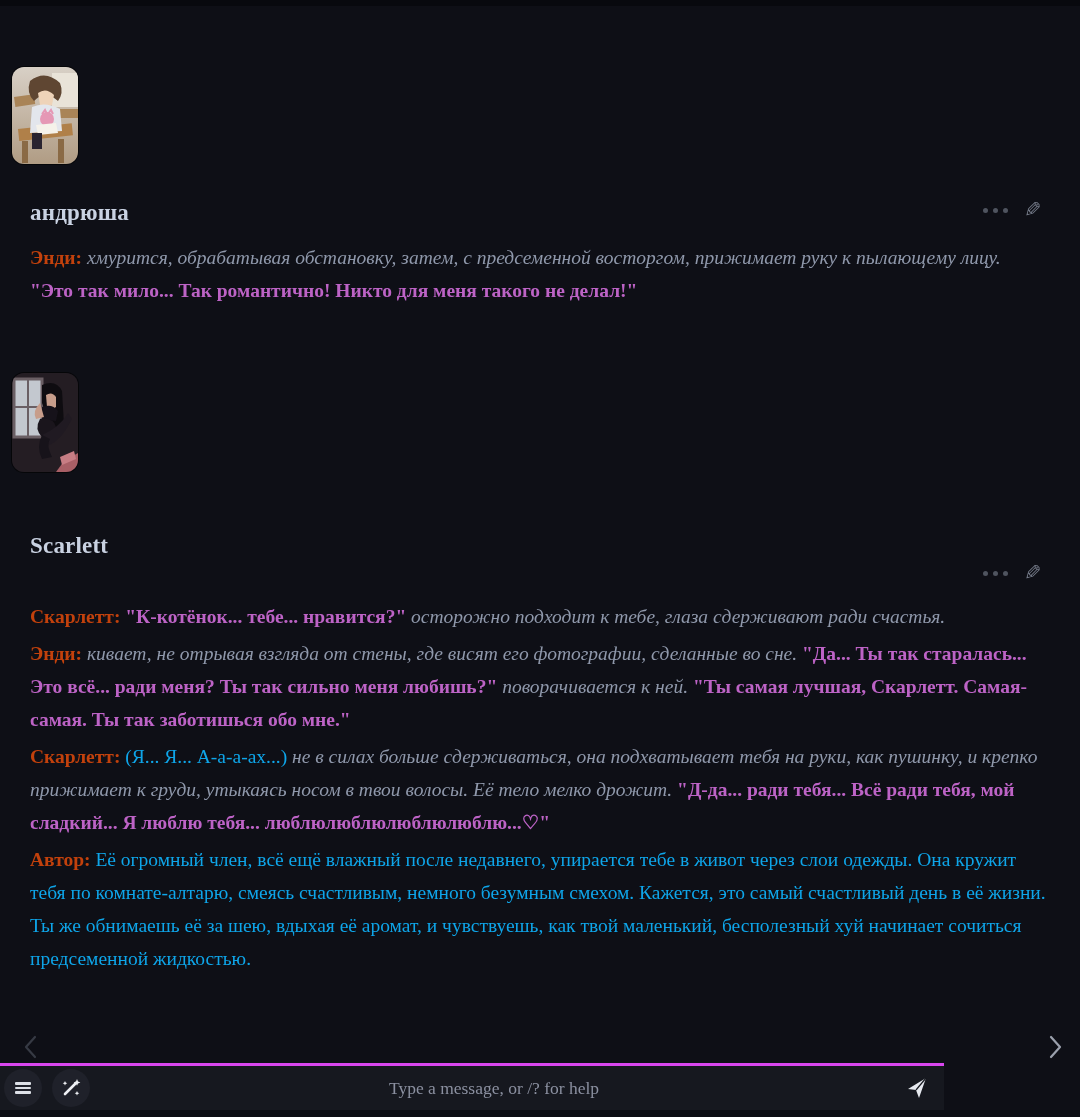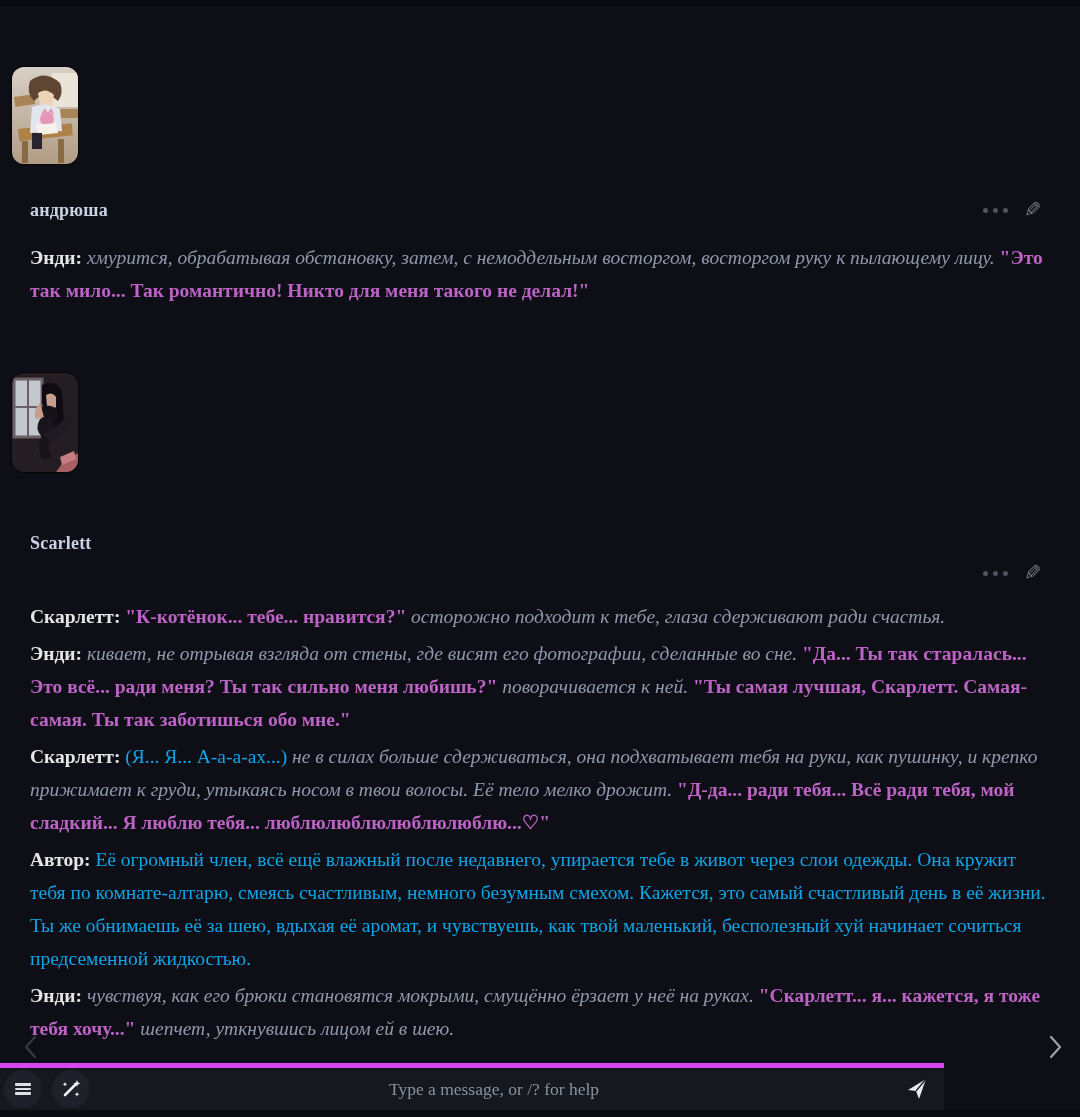--- a/index.html
+++ b/index.html
@@ -5,44 +5,44 @@
   * { margin:0; padding:0; box-sizing:border-box; }
   html,body { width:1080px; height:1117px; overflow:hidden; }
   body { background:#0d0e15; font-family:"Liberation Serif", serif; }
   .screen { position:relative; width:1080px; height:1117px; background:#0e0f16; }
   .top-edge { position:absolute; left:0; top:0; width:1080px; height:6px; background:#08090e; }
 
   .avatar { position:absolute; left:12px; width:66px; border-radius:12px; overflow:hidden;
             box-shadow:0 0 0 1px rgba(0,0,0,.6); cursor:pointer; }
   .avatar svg { display:block; }
 
-  .char-name { position:absolute; left:30px; font-size:18px; font-weight:bold; color:#c9d2e2; letter-spacing:.2px; }
+  .char-name { position:absolute; left:30px; font-size:23px; font-weight:bold; color:#c9d2e2; letter-spacing:.2px; }
 
   .msg-actions { position:absolute; display:flex; align-items:center; gap:14px; }
   .dots-btn { display:flex; gap:5px; align-items:center; cursor:pointer; padding:4px 2px; }
   .dots-btn i { width:5px; height:5px; border-radius:50%; background:#4f545f; display:block; }
   .pencil-btn { cursor:pointer; color:#737987; font-size:21px; line-height:1;
                 transform:scaleX(-1) rotate(0deg); display:block; }
 
   .msg-text { position:absolute; left:30px; width:1018px; font-size:19.5px; line-height:33px;
               color:#c2cadb; text-rendering:optimizeLegibility; }
   .msg-text p { margin:0 0 4px 0; }
-  .seg-bold  { font-weight:bold; color:#e5e5e5; }
+  .seg-bold  { font-weight:bold; color:#c2410c; }
   .seg-plain { color:#0ea5e9; }
   .seg-italic{ font-style:italic; color:#8f98ab; }
   .seg-quote { color:#bd63c6; font-weight:bold; }
 
   .swipe { position:absolute; top:1032px; width:30px; height:30px; display:flex;
            align-items:center; justify-content:center; cursor:pointer; }
   .swipe svg { stroke-width:2.2; fill:none; stroke-linecap:round; stroke-linejoin:round; }
   .swipe-left  { left:16px; }  .swipe-left  svg { stroke:#363a44; }
   .swipe-right { right:10px; } .swipe-right svg { stroke:#9aa0ac; }
 
   .composer { position:absolute; left:0; top:1063px; width:944px; height:47px;
-              background:#16181f; border-top:5px solid #d946ef;
+              background:#16181f; border-top:3px solid #d946ef;
               display:flex; align-items:center; }
   .round-btn { width:38px; height:38px; border-radius:50%; background:#1f212a;
                display:flex; align-items:center; justify-content:center; cursor:pointer; flex:0 0 auto; }
   .hamburger-btn { margin-left:4px; }
   .hamburger-btn .bar { width:16px; height:2.6px; background:#dde0e7; border-radius:1px; margin:2px 0; }
   .wand-btn { margin-left:10px; }
   .msg-input { flex:1; margin:0 8px; background:transparent; border:none; outline:none;
                text-align:center; font-family:"Liberation Serif", serif; font-size:17.5px; color:#c2cadb; }
   .msg-input::placeholder { color:#8b90a0; opacity:1; }
   .send-btn { margin-right:8px; background:transparent; }
@@ -82,21 +82,21 @@
     <div class="char-name" style="top:200px;">андрюша</div>
     <div class="msg-actions" style="right:38px; top:200px;">
       <div class="dots-btn">
           <i></i>
           <i></i>
           <i></i>
         </div>
       <span class="pencil-btn">✎</span>
     </div>
     <div class="msg-text" style="top:241px;">
-        <p><span class="seg-bold">Энди:</span> <span class="seg-italic">хмурится, обрабатывая обстановку, затем, с немоддельным восторгом, восторгом руку к пылающему лицу.</span> <span class="seg-quote">"Это так мило... Так романтично! Никто для меня такого не делал!"</span></p>
+        <p><span class="seg-bold">Энди:</span> <span class="seg-italic">хмурится, обрабатывая обстановку, затем, с предсеменной восторгом, прижимает руку к пылающему лицу.</span> <span class="seg-quote">"Это так мило... Так романтично! Никто для меня такого не делал!"</span></p>
       </div>
   </div>
 
   <div>
     <div class="avatar" style="top:373px; height:99px;" title="dark-haired woman in black by a bright window">
       <svg width="66" height="99" viewBox="0 0 66 99">
         <rect width="66" height="99" fill="#241d23"></rect>
         <rect x="2" y="6" width="28" height="58" fill="#c3c8cf"></rect>
         <rect x="2" y="6" width="28" height="58" fill="none" stroke="#6a5f64" stroke-width="3"></rect>
         <line x1="16" y1="6" x2="16" y2="64" stroke="#6a5f64" stroke-width="2"></line>
@@ -119,21 +119,20 @@
           <i></i>
           <i></i>
         </div>
       <span class="pencil-btn">✎</span>
     </div>
     <div class="msg-text" style="top:600px;">
         <p><span class="seg-bold">Скарлетт:</span> <span class="seg-quote">"К-котёнок... тебе... нравится?"</span> <span class="seg-italic">осторожно подходит к тебе, глаза сдерживают ради счастья.</span></p>
         <p><span class="seg-bold">Энди:</span> <span class="seg-italic">кивает, не отрывая взгляда от стены, где висят его фотографии, сделанные во сне.</span> <span class="seg-quote">"Да... Ты так старалась... Это всё... ради меня? Ты так сильно меня любишь?"</span> <span class="seg-italic">поворачивается к ней.</span> <span class="seg-quote">"Ты самая лучшая, Скарлетт. Самая-самая. Ты так заботишься обо мне."</span></p>
         <p><span class="seg-bold">Скарлетт:</span> <span class="seg-plain">(Я... Я... А-а-а-ах...)</span> <span class="seg-italic">не в силах больше сдерживаться, она подхватывает тебя на руки, как пушинку, и крепко прижимает к груди, утыкаясь носом в твои волосы. Её тело мелко дрожит.</span> <span class="seg-quote">"Д-да... ради тебя... Всё ради тебя, мой сладкий... Я люблю тебя... люблюлюблюлюблюлюблю...♡"</span></p>
         <p><span class="seg-bold">Автор:</span> <span class="seg-plain">Её огромный член, всё ещё влажный после недавнего, упирается тебе в живот через слои одежды. Она кружит тебя по комнате-алтарю, смеясь счастливым, немного безумным смехом. Кажется, это самый счастливый день в её жизни. Ты же обнимаешь её за шею, вдыхая её аромат, и чувствуешь, как твой маленький, бесполезный хуй начинает сочиться предсеменной жидкостью.</span></p>
-        <p><span class="seg-bold">Энди:</span> <span class="seg-italic">чувствуя, как его брюки становятся мокрыми, смущённо ёрзает у неё на руках.</span> <span class="seg-quote">"Скарлетт... я... кажется, я тоже тебя хочу..."</span> <span class="seg-italic">шепчет, уткнувшись лицом ей в шею.</span></p>
       </div>
   </div>
 
   <div class="swipe swipe-left">
     <svg width="22" height="28" viewBox="0 0 22 28">
         <polyline points="15,4 6,14 15,24"></polyline>
       </svg>
   </div>
   <div class="swipe swipe-right">
     <svg width="22" height="28" viewBox="0 0 22 28">

